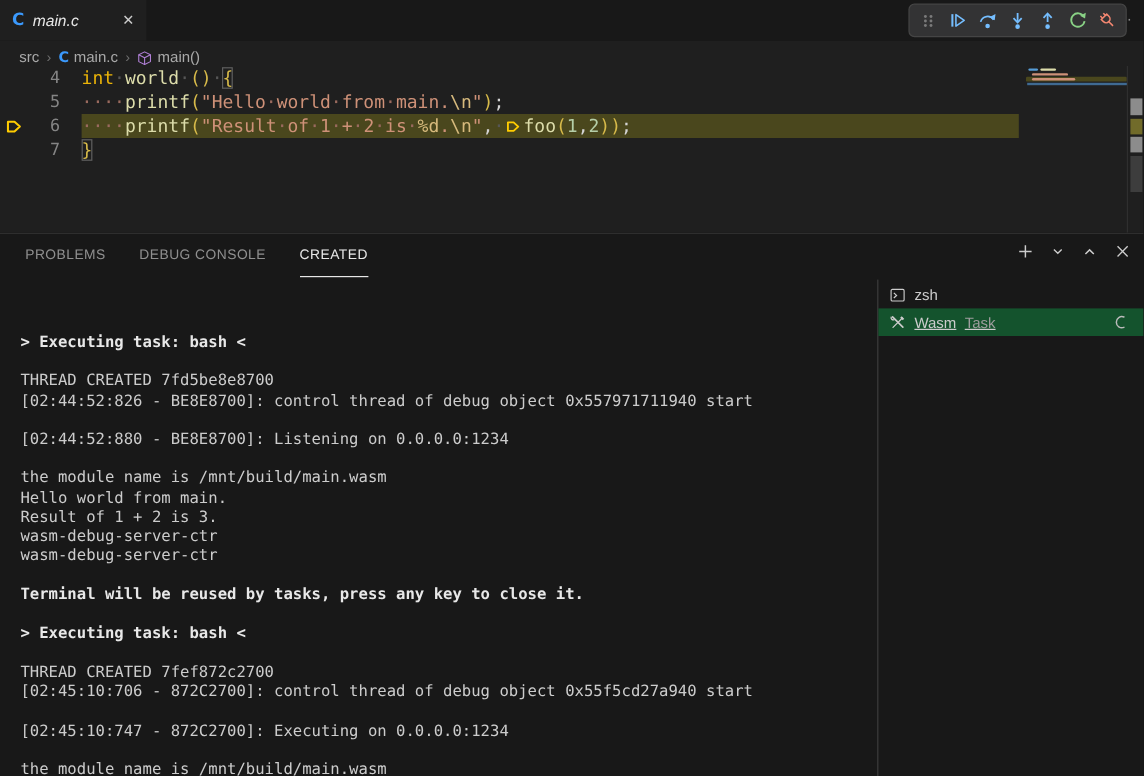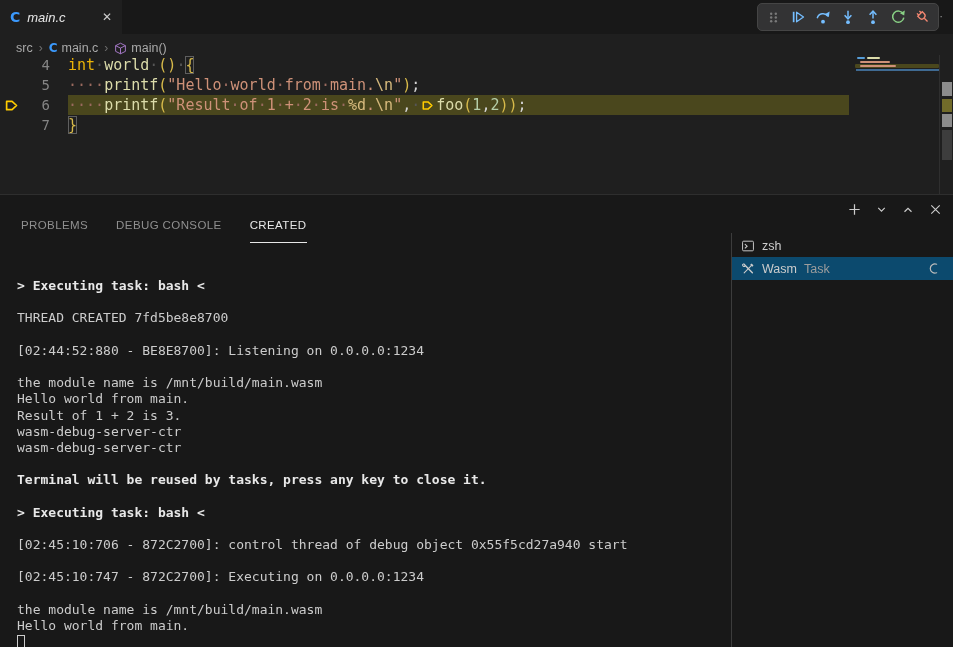--- a/index.html
+++ b/index.html
@@ -49,35 +49,35 @@
 
   
   #minimap { position:absolute; left:855px; top:55px; width:84px; height:120px; cursor:pointer; }
   .mm-bar { position:absolute; height:2px; border-radius:1px; }
   #mm-blue-line { position:absolute; left:1px; top:14px; width:84px; height:2px; background:#3f6a92; }
   #overview-ruler { position:absolute; left:939px; top:55px; width:14px; height:139px; border-left:1px solid #2f2f2f; cursor:pointer; }
   .ruler-block { position:absolute; left:2px; width:10px; }
 
   
   #panel { position:absolute; top:194px; left:0; right:0; bottom:0; background:#181818; border-top:1px solid #2e2e2e; }
-  #panel-tabs { position:absolute; top:12px; left:0; height:36px; display:flex; align-items:stretch; padding-left:21px; }
+  #panel-tabs { position:absolute; top:0; left:0; height:36px; display:flex; align-items:stretch; padding-left:21px; }
   .ptab { margin-right:28px; font-size:11.5px; letter-spacing:.4px; color:#8f8f8f; display:flex; align-items:center;
           border-bottom:1px solid transparent; cursor:pointer; }
   .ptab.active { color:#e7e7e7; border-bottom-color:#e7e7e7; }
   #panel-actions { position:absolute; top:7px; right:10px; display:flex; align-items:center; gap:13px; }
   .pact { display:flex; align-items:center; justify-content:center; cursor:pointer; }
 
   #terminal-output { position:absolute; left:17px; top:44px; font-family:"DejaVu Sans Mono",monospace; font-size:13px;margin-top:39px; }
   .tline { height:16.2px; line-height:16.2px; white-space:pre; color:#cccccc; }
   .tline.bold { font-weight:bold; color:#e8e8e8; }
   .tcursor { display:inline-block; width:8px; height:13px; border:1px solid #cccccc; vertical-align:-2px; }
 
   #terminal-sidebar { position:absolute; top:38px; right:0; bottom:0; width:222px; border-left:1px solid #3c3c3c; padding-top:1px; }
   .trow { height:23px; display:flex; align-items:center; gap:7px; padding:0 12px 0 9px; font-size:12.5px; color:#cccccc; cursor:pointer; }
-  .trow.active { background:#0c4a6e; }
+  .trow.active { background:#14532d;text-decoration:underline; }
   .trow-detail { color:#9d9d9d; }
   .trow-spinner { margin-left:auto; display:flex; }
 </style>
 </head>
 <body>
 
 <div id="app">
 
   <div id="tabbar">
     <div class="tab">
@@ -220,33 +220,35 @@
         <div class="pact">
           <svg width="15" height="15" viewBox="0 0 16 16">
             <path d="M3.5 3.5 L12.5 12.5 M12.5 3.5 L3.5 12.5" stroke="#cccccc" stroke-width="1.2"></path>
           </svg>
         </div>
       </div>
     <div id="terminal-output">
         <div class="tline bold">&gt; Executing task: bash &lt;</div>
         <div class="tline">&nbsp;</div>
         <div class="tline">THREAD CREATED 7fd5be8e8700</div>
+        <div class="tline">[02:44:52:826 - BE8E8700]: control thread of debug object 0x557971711940 start</div>
         <div class="tline">&nbsp;</div>
         <div class="tline">[02:44:52:880 - BE8E8700]: Listening on 0.0.0.0:1234</div>
         <div class="tline">&nbsp;</div>
         <div class="tline">the module name is /mnt/build/main.wasm</div>
         <div class="tline">Hello world from main.</div>
         <div class="tline">Result of 1 + 2 is 3.</div>
         <div class="tline">wasm-debug-server-ctr</div>
         <div class="tline">wasm-debug-server-ctr</div>
         <div class="tline">&nbsp;</div>
         <div class="tline bold">Terminal will be reused by tasks, press any key to close it.</div>
         <div class="tline">&nbsp;</div>
         <div class="tline bold">&gt; Executing task: bash &lt;</div>
         <div class="tline">&nbsp;</div>
+        <div class="tline">THREAD CREATED 7fef872c2700</div>
         <div class="tline">[02:45:10:706 - 872C2700]: control thread of debug object 0x55f5cd27a940 start</div>
         <div class="tline">&nbsp;</div>
         <div class="tline">[02:45:10:747 - 872C2700]: Executing on 0.0.0.0:1234</div>
         <div class="tline">&nbsp;</div>
         <div class="tline">the module name is /mnt/build/main.wasm</div>
         <div class="tline">Hello world from main.</div>
         <div class="tline"><span class="tcursor"></span></div>
       </div>
     <div id="terminal-sidebar">
         <div class="trow">

